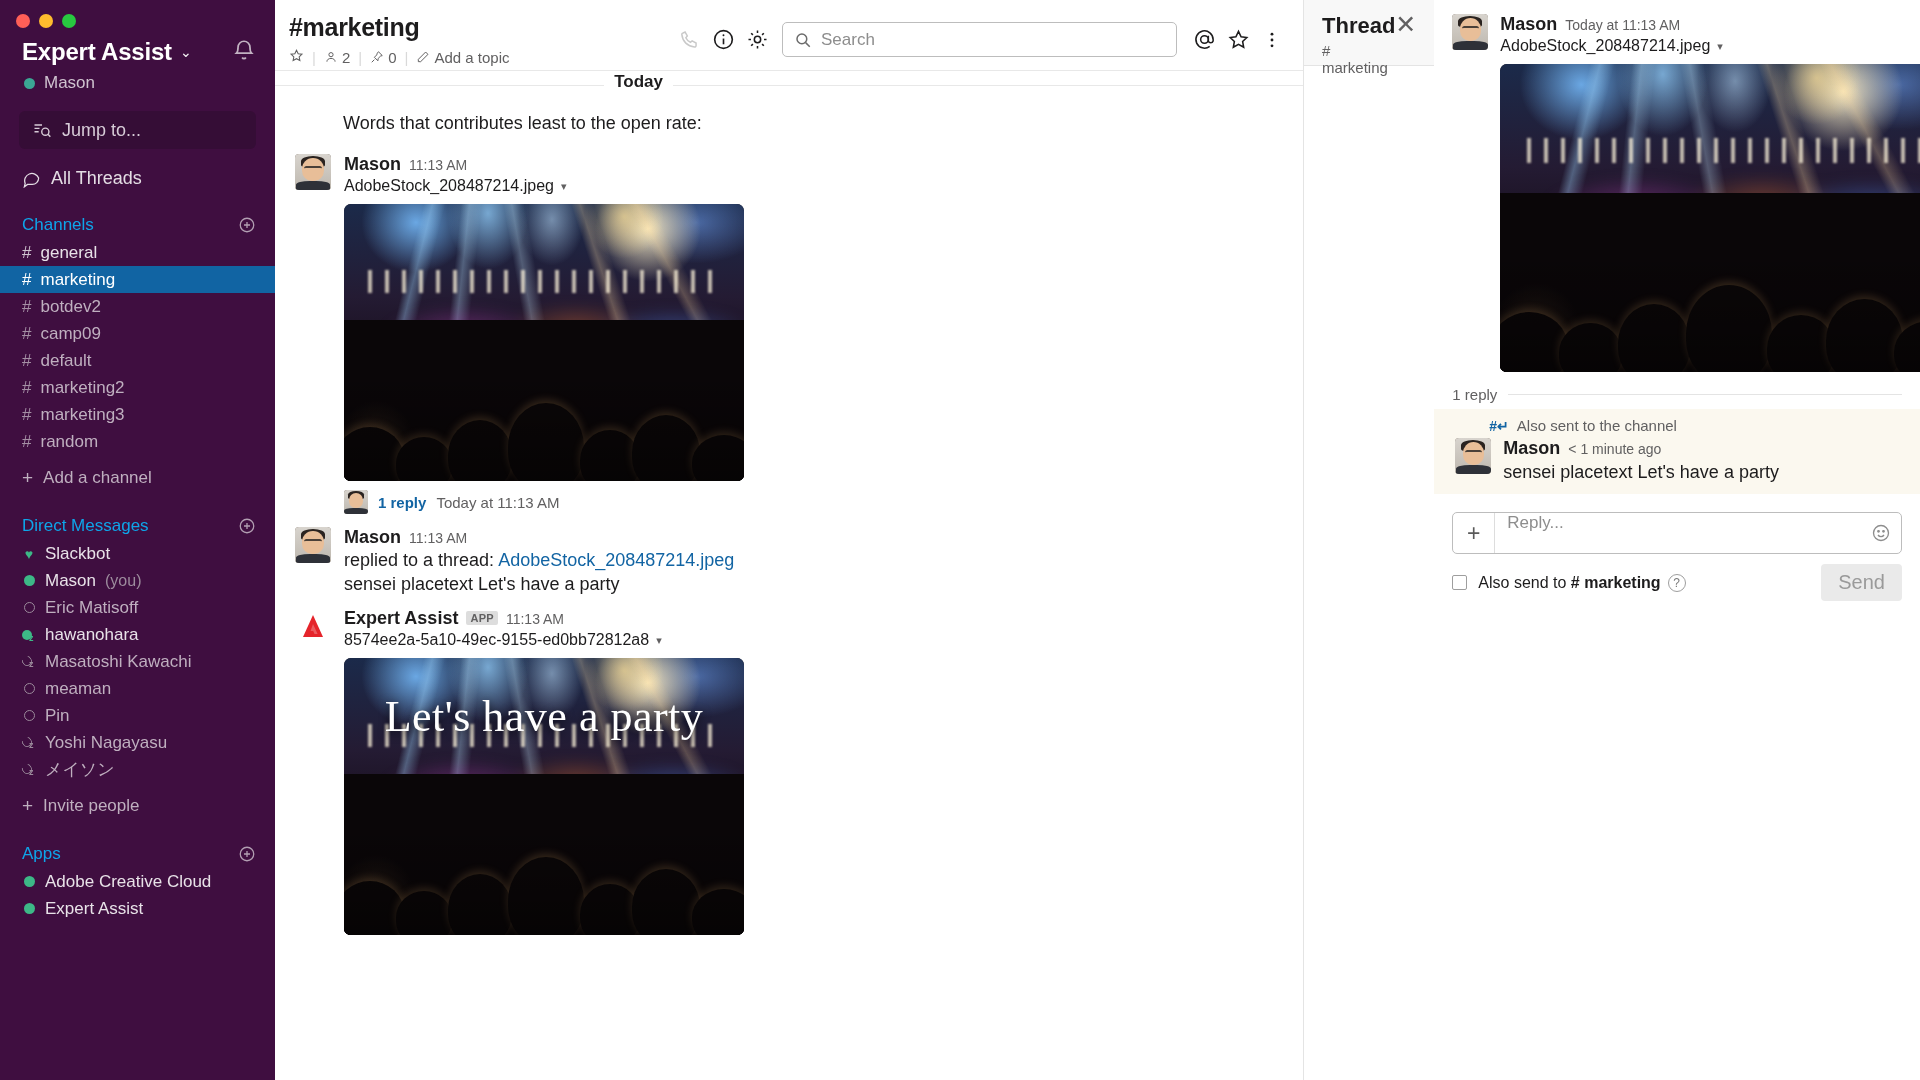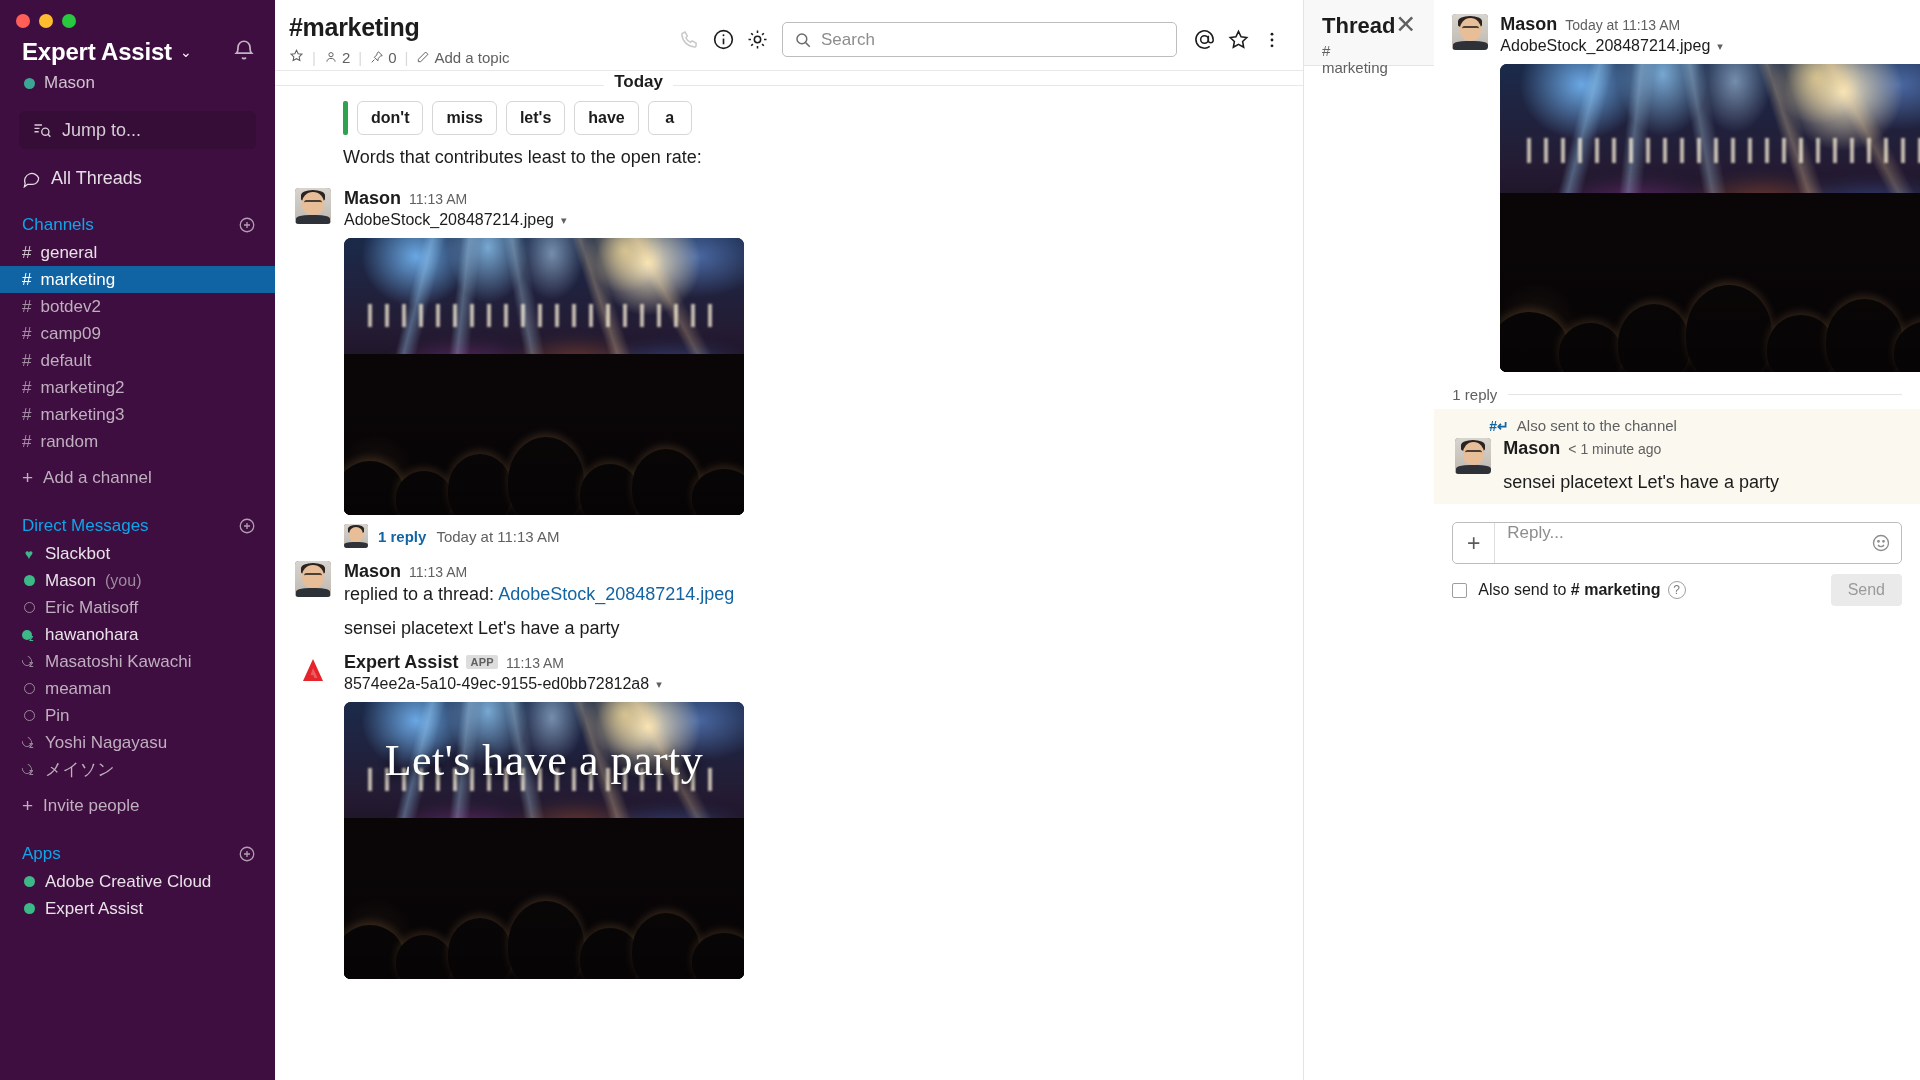--- a/index.html
+++ b/index.html
@@ -116,21 +116,21 @@
   .msg { display: flex; gap: 13px; padding: 13px 0 0 20px; }
   .av { width: 36px; height: 36px; border-radius: 4px; flex: 0 0 36px; overflow: hidden; }
   .av.sm { width: 24px; height: 24px; border-radius: 3px; flex: 0 0 24px; }
   .msg-body { min-width: 0; flex: 1 1 auto; }
   .msg-head { display: flex; align-items: baseline; gap: 8px; }
   .uname { font-size: 18px; font-weight: bold; color: #1D1C1D; }
   .badge-app { background: #DDD; color: #616061; font-size: 11px; font-weight: bold; border-radius: 2px; padding: 1px 4px; letter-spacing: .3px; position: relative; top: -2px; }
   .ts { font-size: 14px; color: #616061; }
   .fname { font-size: 16px; color: #1D1C1D; margin-top: 2px; display: flex; align-items: center; gap: 7px; }
   .fname .caret { color: #616061; font-size: 11px; }
-  .msgtext { font-size: 18px; color: #1D1C1D; margin-top: 13px; }
+  .msgtext { font-size: 18px; color: #1D1C1D; margin-top: 3px; }
   .link { color: #1264A3; }
   .replied-line { font-size: 18px; color: #1D1C1D; margin-top: 2px; }
 
   .photo { border-radius: 7px; overflow: hidden; margin-top: 9px; position: relative; }
   .reply-bar { display: flex; align-items: center; gap: 10px; padding: 9px 0 0 53px; }
   .reply-count { color: #1264A3; font-size: 15px; font-weight: bold; }
   .reply-when { color: #616061; font-size: 15px; }
 
   
   #thread { width: 617px; flex: 0 0 617px; border-left: 1px solid #E4E4E4; display: flex; flex-direction: row; background: #fff; }
@@ -150,21 +150,21 @@
   .composer { margin: 18px 18px 0 18px; border: 1px solid #BDBDBD; border-radius: 5px; display: flex; align-items: stretch; height: 42px; }
   .comp-plus { width: 42px; flex: 0 0 42px; border-right: 1px solid #DDD; display: flex; align-items: center; justify-content: center; font-size: 23px; color: #5A5A5A; }
   .comp-input { flex: 1 1 auto; display: flex; align-items: flex-start; padding: 0 12px; font-size: 17px; color: #8D8D8D; }
   .comp-emoji { width: 40px; flex: 0 0 40px; display: flex; align-items: center; justify-content: center; color: #8D8D8D; font-size: 19px; }
 
   .send-row { display: flex; align-items: center; padding: 10px 18px 0 18px; }
   .cb { width: 15px; height: 15px; border: 1px solid #9E9E9E; border-radius: 2px; background: #fff; flex: 0 0 15px; }
   .send-lbl { font-size: 16px; color: #1D1C1D; margin-left: 11px; }
   .send-lbl b { font-weight: bold; }
   .qmark { width: 18px; height: 18px; border-radius: 50%; border: 1.4px solid #9E9E9E; color: #7A7A7A; font-size: 12px; display: inline-flex; align-items: center; justify-content: center; margin-left: 7px; }
-  .send-btn { margin-left: auto; background: #EAEAEA; color: #9A9A9A; font-size: 16px; padding: 7px 17px; border-radius: 4px; }
+  .send-btn { margin-left: auto; background: #EAEAEA; color: #9A9A9A; font-size: 20px; padding: 7px 17px; border-radius: 4px; }
 
   
   .concert { position: relative; background: #100A14; overflow: hidden; }
   .c-sky { position: absolute; left: 0; right: 0; top: 0; height: 56%;
            background:
              radial-gradient(ellipse 22% 52% at 18% 12%, rgba(120,190,255,.85), rgba(120,190,255,0) 62%),
              radial-gradient(ellipse 17% 60% at 36% 6%, rgba(150,210,255,.75), rgba(150,210,255,0) 60%),
              radial-gradient(ellipse 13% 48% at 52% 10%, rgba(190,225,255,.55), rgba(190,225,255,0) 62%),
              radial-gradient(ellipse 16% 44% at 70% 8%, rgba(255,225,150,.65), rgba(255,225,150,0) 62%),
              radial-gradient(circle at 76% 16%, rgba(255,240,200,.95), rgba(255,210,120,0) 16%),
@@ -506,27 +506,20 @@
     <div id="msgs">
       <div id="msgcol">
 
         <div class="today-divider">
           <div class="ln"></div>
           <div class="today-pill">Today</div>
         </div>
 
         <div class="wordrow">
           <div class="accent green"></div>
-          <div id="top-words" style="display:flex; gap:9px;">
-              <span class="chip">don't</span>
-              <span class="chip">miss</span>
-              <span class="chip">let's</span>
-              <span class="chip">have</span>
-              <span class="chip">a</span>
-            </div>
         </div>
 
         <div class="analysis-text">Words that contributes least to the open rate:</div>
 
 
         <div class="msg">
           <div class="av">
             <div class="face">
                 <div class="bgw"></div>
                 <div class="hair"></div>

